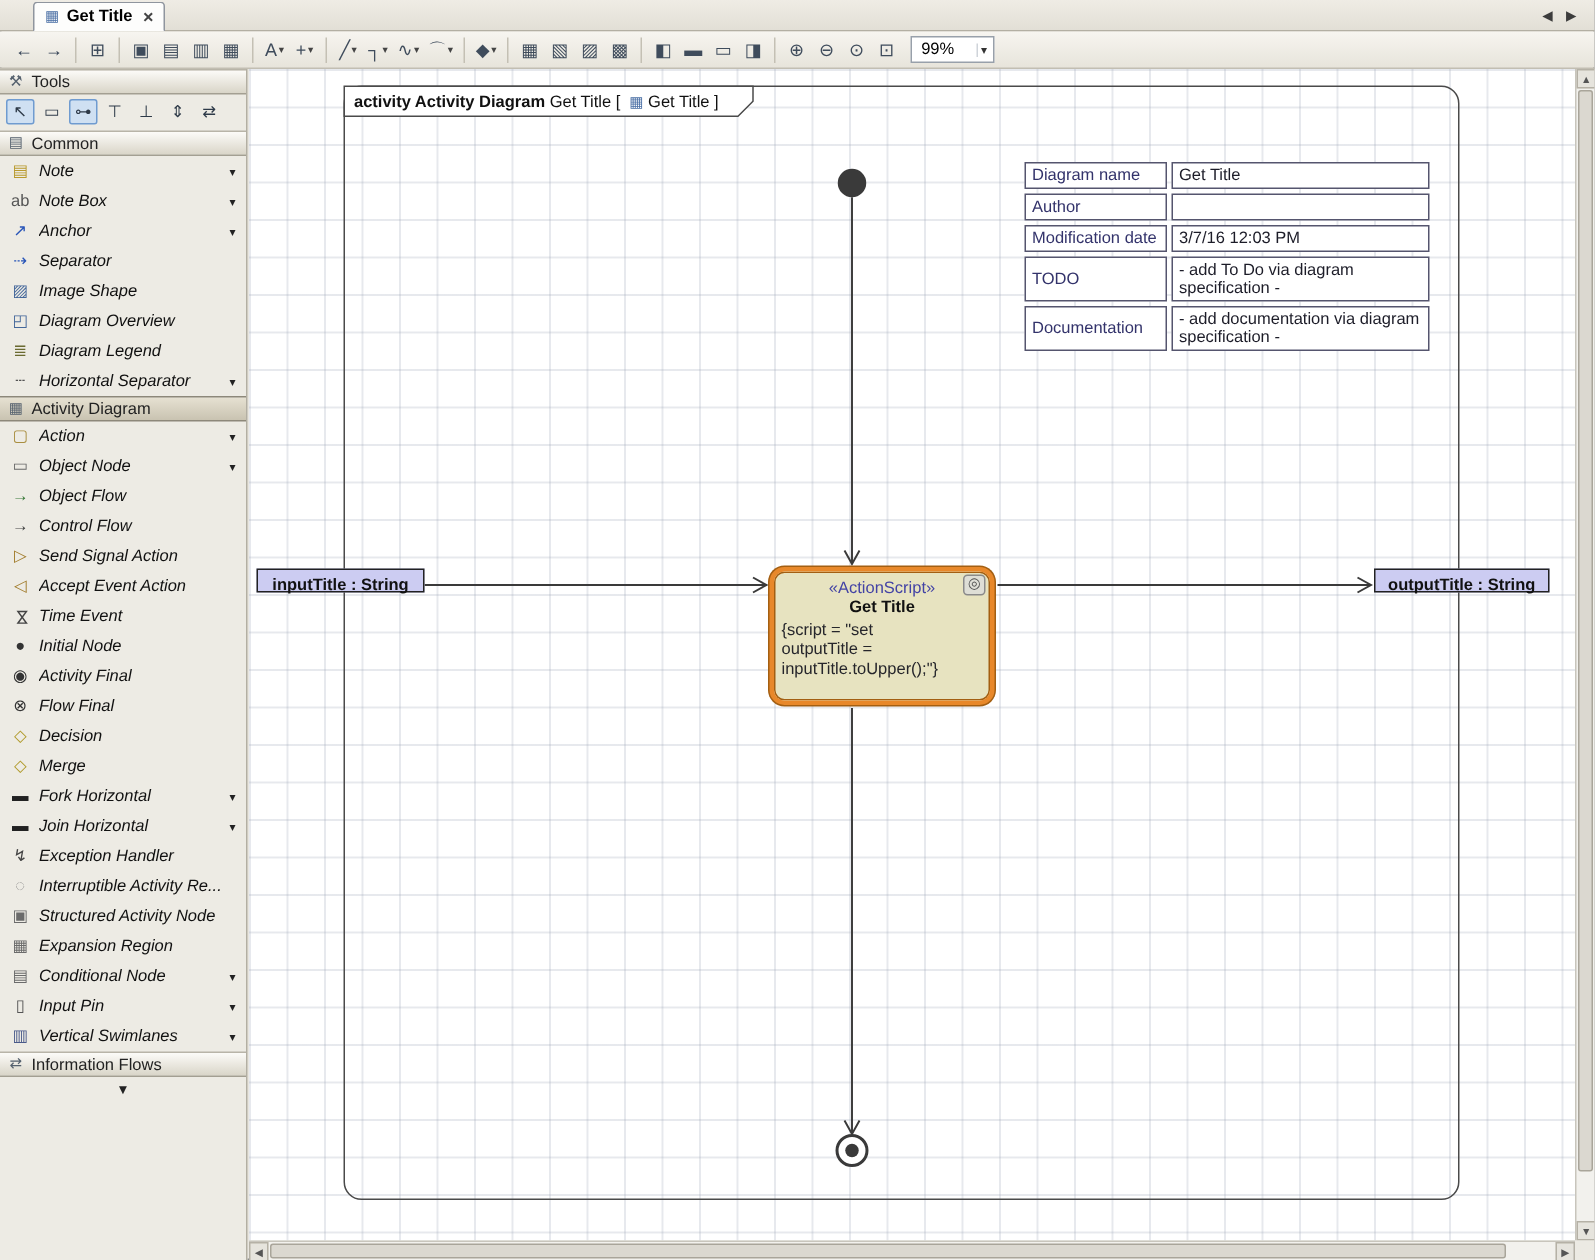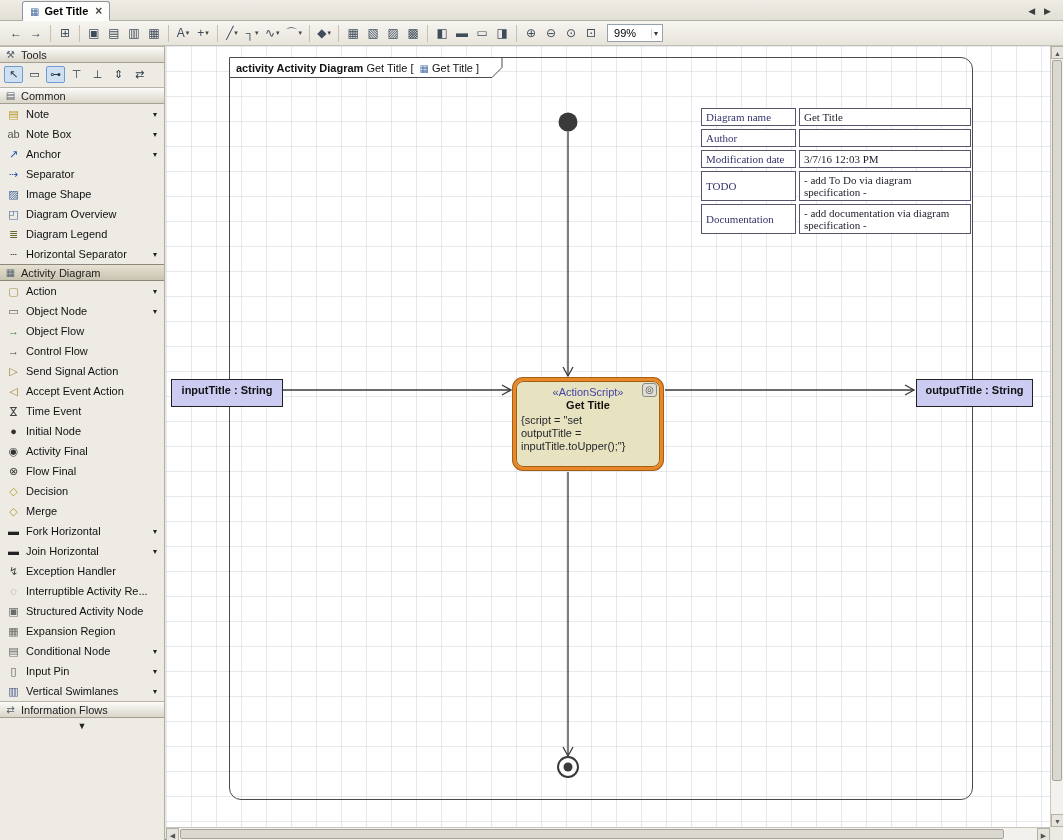--- a/index.html
+++ b/index.html
@@ -29,49 +29,49 @@
   .sidebar { position:absolute; top:46px; left:0; bottom:0; width:165px; background:#edebe4; border-right:1px solid #b3afa3; overflow:hidden; }
   .shead { height:17px; display:flex; align-items:center; gap:4px; padding:0 4px; background:linear-gradient(#fcfbf8,#d9d5c8); border-top:1px solid #b8b4a8; border-bottom:1px solid #a39f92; color:#222; cursor:pointer; }
   .shead.active { background:linear-gradient(#e6e1d2,#c9c3b1); border-color:#8d887a; }
   .shicon { font-size:10px; color:#55616e; width:13px; text-align:center; flex:none; }
   .toolrow { display:flex; gap:2px; padding:3px 4px 4px 4px; }
   .toolbtn { width:19px; height:17px; display:flex; align-items:center; justify-content:center; font-size:11px; color:#2e3a48; border:1px solid transparent; border-radius:2px; cursor:pointer; }
   .toolbtn.active { background:#cfe0f2; border-color:#6f9bd0; }
   .sitem { height:20px; display:flex; align-items:center; gap:5px; padding:0 4px 0 6px; color:#111; cursor:pointer; }
   .sicon { width:15px; text-align:center; font-size:11px; flex:none; line-height:1; }
   .sicon.rot { transform:rotate(90deg); display:inline-block; }
-  .slabel { flex:1 1 auto; white-space:nowrap; overflow:hidden; }
+  .slabel { flex:1 1 auto; white-space:nowrap; overflow:hidden;font-style:italic; }
   .sdd { flex:none; font-size:8px; color:#222; width:10px; text-align:center; }
   .morebtn { text-align:center; padding:3px 0; font-size:9px; color:#222; cursor:pointer; }
 
   
   .main { position:absolute; top:46px; left:166px; right:0; bottom:0; background:#f1efe9; }
   .canvas { position:absolute; top:0; left:0; right:13px; bottom:13px; background-color:#fff;
     background-image:
       linear-gradient(to right, rgba(145,155,175,.22) 1px, transparent 1px),
       linear-gradient(to bottom, rgba(145,155,175,.22) 1px, transparent 1px);
     background-size:25px 25px; overflow:hidden; }
   .flows { position:absolute; top:0; left:0; }
   .frame { position:absolute; left:63px; top:11px; width:744px; height:743px; border:1px solid #4a4a4a; border-radius:12px; }
   .frametitle { position:absolute; left:70px; top:13px; height:18px; line-height:18px; white-space:nowrap; color:#111; }
   .fkw { font-weight:bold; }
   .fic { color:#4a6fa5; font-size:10px; padding:0 3px; }
 
-  .infotable { position:absolute; left:532px; top:59px; width:276px; border-collapse:separate; border-spacing:3px; font-size:11px; table-layout:fixed;font-family:Liberation Serif, serif; }
+  .infotable { position:absolute; left:514px; top:59px; width:276px; border-collapse:separate; border-spacing:3px; font-size:11px; table-layout:fixed; }
   .infotable td { border:1px solid #55556e; padding:2px 4px; background:#fff; height:18px; vertical-align:middle; word-wrap:break-word; }
   .infotable td.lbl { width:95px; color:var(--c-table-label,#33336B); }
   .infotable td.val { color:#1c1c28; }
 
   .action { position:absolute; left:347px; top:332px; width:150px; height:92px; background:var(--c-action-fill,#E7E3C0); border:3px solid var(--c-selection,#E8882A); border-radius:10px; box-shadow:0 0 0 1px #a35f12, inset 0 0 0 1px #a35f12; cursor:pointer; }
   .badge { position:absolute; top:2px; right:3px; width:15px; height:14px; border:1px solid #8a8a8a; background:#deded6; border-radius:3px; font-size:10px; line-height:12px; text-align:center; color:#555; }
   .stereo { margin-top:5px; text-align:center; color:var(--c-stereotype,#4343A5); }
   .aname { text-align:center; font-weight:bold; margin:1px 0 3px; color:#111; }
   .ascript { padding:0 5px; white-space:pre-line; line-height:13px; color:#26262b; }
 
-  .param { position:absolute; height:28px; line-height:20px; background:var(--c-param-fill,#CCCCF2); border:1px solid #222; font-weight:bold; text-align:center; color:#111; cursor:pointer; }
+  .param { position:absolute; height:16px; line-height:20px; background:var(--c-param-fill,#CCCCF2); border:1px solid #222; font-weight:bold; text-align:center; color:#111; cursor:pointer; }
   .pin  { left:5px;   top:333px; width:112px; }
   .pout { left:750px; top:333px; width:117px; }
 
   
   .vscroll { position:absolute; top:0; right:0; bottom:13px; width:13px; background:#f2f1ed; border-left:1px solid #c8c5bc; }
   .hscroll { position:absolute; left:0; right:13px; bottom:0; height:13px; background:#f2f1ed; border-top:1px solid #c8c5bc; }
   .sbtn { position:absolute; width:13px; height:13px; font-size:7px; line-height:13px; text-align:center; color:#555; background:#e6e4dd; border:1px solid #b5b1a6; cursor:pointer; }
   .vscroll .up { top:0; left:0; }
   .vscroll .down { bottom:0; left:0; }
   .hscroll .left { left:0; top:0; }

